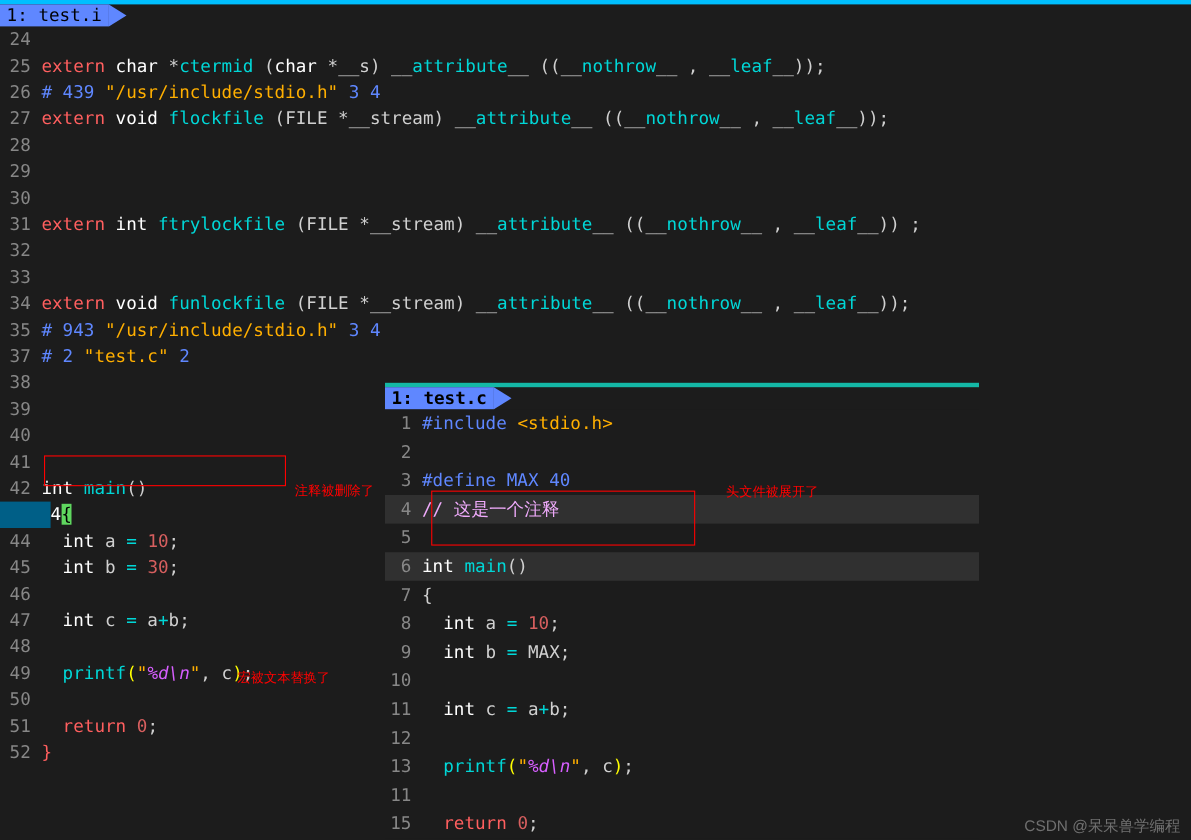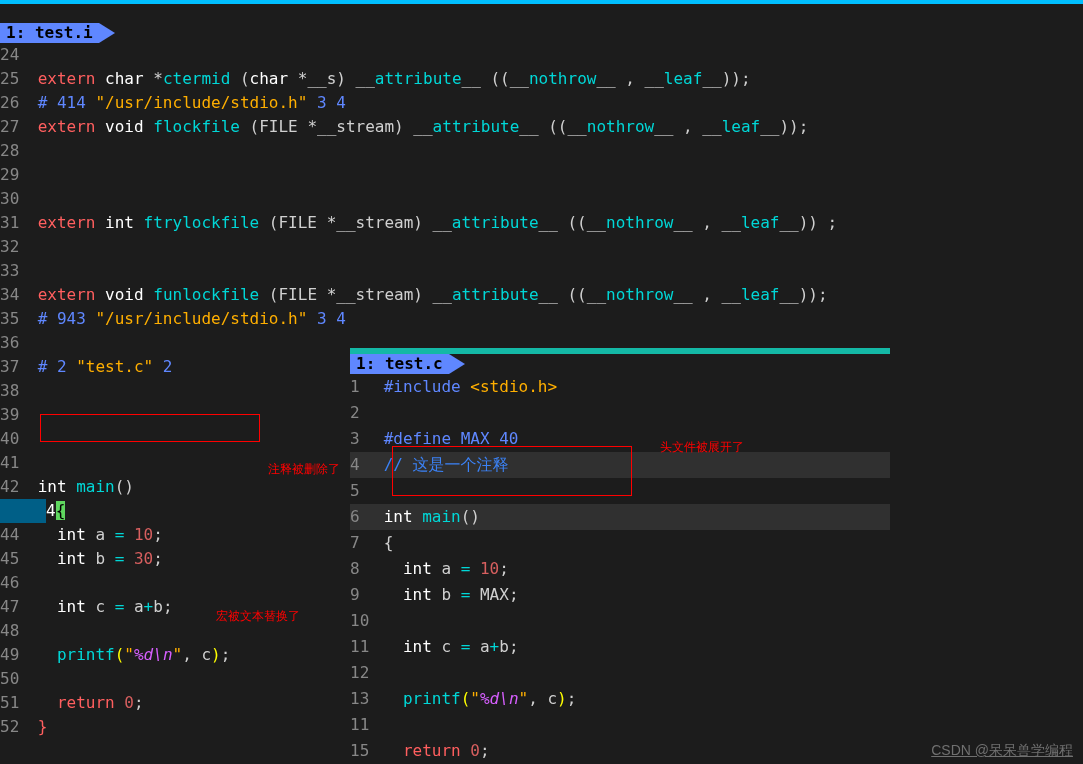--- a/index.html
+++ b/index.html
@@ -16,39 +16,38 @@
     .topbar {
       height: 4px;
       background: #00bfff;
       width: 100%;
     }
     .tab-main {
       display: inline-block;
       background: #5f87ff;
       color: #000;
       padding: 0 6px;
-      font-weight: bold;
+      font-weight: normal;
       position: relative;
       height: 20px;
       line-height: 20px;
-      margin-top: 19px;
     }
     .tab-main::after {
       content: '';
       position: absolute;
       right: -16px;
       top: 0;
       border-left: 16px solid #5f87ff;
       border-top: 10px solid transparent;
       border-bottom: 10px solid transparent;
     }
     .gutter {
       display: inline-block;
       width: 28px;
-      text-align: left;
+      text-align: right;
       color: #878787;
       user-select: none;
     }
     .line {
       white-space: pre;
       height: 24px;
       line-height: 24px;
     }
     .code-area {
       padding-left: 0;
@@ -63,34 +62,34 @@
     }
     .hl-cursor {
       background: #5fd75f;
       color: #000;
     }
     .kw-keyword { color: #ff5f5f; }
     .kw-type { color: #ffffff; }
     .kw-func { color: #00d7d7; }
     .kw-string { color: #ffaf00; }
     .kw-number { color: #d75f5f; }
-    .kw-comment { color: #3b82f6; }
+    .kw-comment { color: #f0abfc; }
     .kw-pp { color: #5f87ff; }
     .kw-ident { color: #d0d0d0; }
     .kw-op { color: #00d7d7; }
     .kw-esc { color: #d75fff; font-style: italic; }
     .kw-bracket1 { color: #ffff00; }
     .kw-bracket2 { color: #ff5f5f; }
     
     .overlay-pane {
       position: absolute;
       left: 350px;
       top: 348px;
       width: 540px;
-      border-top: 6px solid #14b8a6;
+      border-top: 4px solid #14b8a6;
     }
     .tab-overlay {
       display: inline-block;
       background: #5f87ff;
       color: #000;
       padding: 0 6px;
       font-weight: bold;
       position: relative;
       height: 20px;
       line-height: 20px;
@@ -122,45 +121,43 @@
       position: absolute;
       border: 1px solid #ff0000;
     }
     .watermark {
       position: absolute;
       right: 10px;
       bottom: 4px;
       color: #707070;
       font-family: 'Microsoft YaHei', sans-serif;
       font-size: 14px;
-      text-decoration: underline;
     }
   </style>
 </head>
 <body>
 
 
 
 <div class="topbar"></div>
 <span class="tab-main"> 1: test.i </span>
 
 <div class="code-area" id="main-code">
     <div class="line"><span class="gutter">24</span><span> </span></div>
     <div class="line"><span class="gutter">25</span><span> </span><span class="kw-keyword">extern </span><span class="kw-type">char </span><span class="kw-ident">*</span><span class="kw-func">ctermid</span><span class="kw-ident"> (</span><span class="kw-type">char</span><span class="kw-ident"> *__s) __</span><span class="kw-func">attribute</span><span class="kw-ident">__ ((__</span><span class="kw-func">nothrow</span><span class="kw-ident">__ , __</span><span class="kw-func">leaf</span><span class="kw-ident">__));</span></div>
-    <div class="line"><span class="gutter">26</span><span> </span><span class="kw-pp"># 414 </span><span class="kw-string">"/usr/include/stdio.h"</span><span class="kw-pp"> 3 4</span></div>
+    <div class="line"><span class="gutter">26</span><span> </span><span class="kw-pp"># 439 </span><span class="kw-string">"/usr/include/stdio.h"</span><span class="kw-pp"> 3 4</span></div>
     <div class="line"><span class="gutter">27</span><span> </span><span class="kw-keyword">extern </span><span class="kw-type">void </span><span class="kw-func">flockfile</span><span class="kw-ident"> (FILE *__stream) __</span><span class="kw-func">attribute</span><span class="kw-ident">__ ((__</span><span class="kw-func">nothrow</span><span class="kw-ident">__ , __</span><span class="kw-func">leaf</span><span class="kw-ident">__));</span></div>
     <div class="line"><span class="gutter">28</span><span> </span></div>
     <div class="line"><span class="gutter">29</span><span> </span></div>
     <div class="line"><span class="gutter">30</span><span> </span></div>
     <div class="line"><span class="gutter">31</span><span> </span><span class="kw-keyword">extern </span><span class="kw-type">int </span><span class="kw-func">ftrylockfile</span><span class="kw-ident"> (FILE *__stream) __</span><span class="kw-func">attribute</span><span class="kw-ident">__ ((__</span><span class="kw-func">nothrow</span><span class="kw-ident">__ , __</span><span class="kw-func">leaf</span><span class="kw-ident">__)) ;</span></div>
     <div class="line"><span class="gutter">32</span><span> </span></div>
     <div class="line"><span class="gutter">33</span><span> </span></div>
     <div class="line"><span class="gutter">34</span><span> </span><span class="kw-keyword">extern </span><span class="kw-type">void </span><span class="kw-func">funlockfile</span><span class="kw-ident"> (FILE *__stream) __</span><span class="kw-func">attribute</span><span class="kw-ident">__ ((__</span><span class="kw-func">nothrow</span><span class="kw-ident">__ , __</span><span class="kw-func">leaf</span><span class="kw-ident">__));</span></div>
     <div class="line"><span class="gutter">35</span><span> </span><span class="kw-pp"># 943 </span><span class="kw-string">"/usr/include/stdio.h"</span><span class="kw-pp"> 3 4</span></div>
-    <div class="line"><span class="gutter">36</span><span> </span></div>
     <div class="line"><span class="gutter">37</span><span> </span><span class="kw-pp"># 2 </span><span class="kw-string">"test.c"</span><span class="kw-pp"> 2</span></div>
     <div class="line"><span class="gutter">38</span><span> </span></div>
     <div class="line"><span class="gutter">39</span><span> </span></div>
     <div class="line"><span class="gutter">40</span><span> </span></div>
     <div class="line"><span class="gutter">41</span><span> </span></div>
     <div class="line"><span class="gutter">42</span><span> </span><span class="kw-type">int </span><span class="kw-func">main</span><span class="kw-ident">()</span></div>
     <div class="line"><span class="hl-current">43</span><span> </span><span class="hl-cursor">{</span></div>
     <div class="line"><span class="gutter">44</span><span> </span><span class="kw-ident">  </span><span class="kw-type">int </span><span class="kw-ident">a </span><span class="kw-op">=</span><span class="kw-ident"> </span><span class="kw-number">10</span><span class="kw-ident">;</span></div>
     <div class="line"><span class="gutter">45</span><span> </span><span class="kw-ident">  </span><span class="kw-type">int </span><span class="kw-ident">b </span><span class="kw-op">=</span><span class="kw-ident"> </span><span class="kw-number">30</span><span class="kw-ident">;</span></div>
     <div class="line"><span class="gutter">46</span><span> </span></div>
@@ -187,21 +184,21 @@
       <div class="line"><span class="gutter">10</span><span> </span></div>
       <div class="line"><span class="gutter">11</span><span> </span><span class="kw-ident">  </span><span class="kw-type">int </span><span class="kw-ident">c </span><span class="kw-op">=</span><span class="kw-ident"> a</span><span class="kw-op">+</span><span class="kw-ident">b;</span></div>
       <div class="line"><span class="gutter">12</span><span> </span></div>
       <div class="line"><span class="gutter">13</span><span> </span><span class="kw-ident">  </span><span class="kw-func">printf</span><span class="kw-bracket1">(</span><span class="kw-string">"</span><span class="kw-esc">%d\n</span><span class="kw-string">"</span><span class="kw-ident">, c</span><span class="kw-bracket1">)</span><span class="kw-ident">;</span></div>
       <div class="line"><span class="gutter">11</span><span> </span></div>
       <div class="line"><span class="gutter">15</span><span> </span><span class="kw-ident">  </span><span class="kw-keyword">return </span><span class="kw-number">0</span><span class="kw-ident">;</span></div>
     </div>
 </div>
 
 <div class="red-box" style="left:40px; top:414px; width:220px; height:28px;"></div>
-<div class="annotation" style="left:268px; top:415px;">注释被删除了</div>
+<div class="annotation" style="left:268px; top:392px;">注释被删除了</div>
 
 <div class="annotation" style="left:660px; top:393px;">头文件被展开了</div>
 
 <div class="red-box" style="left:392px; top:446px; width:240px; height:50px;"></div>
 
 <div class="annotation" style="left:216px; top:562px;">宏被文本替换了</div>
 
 <div class="watermark">CSDN @呆呆兽学编程</div>
 
 

